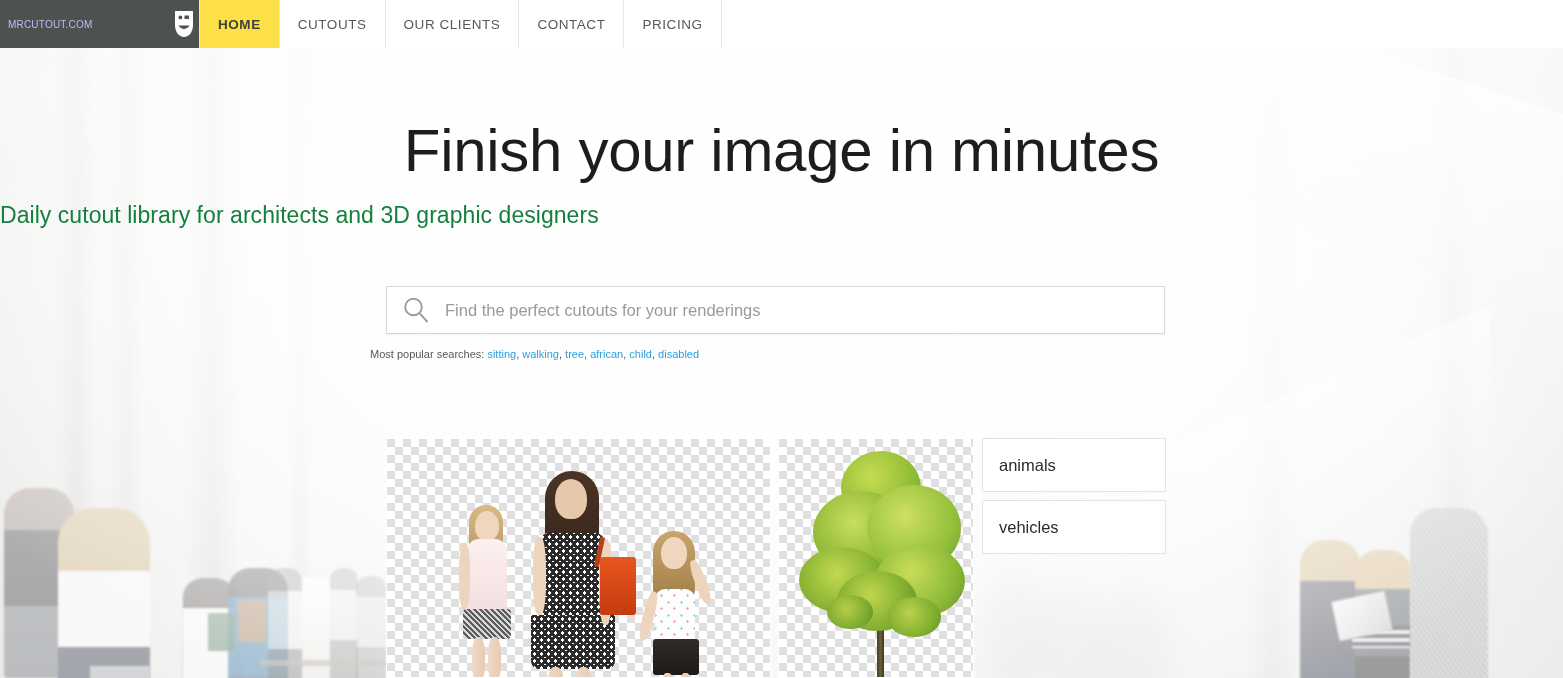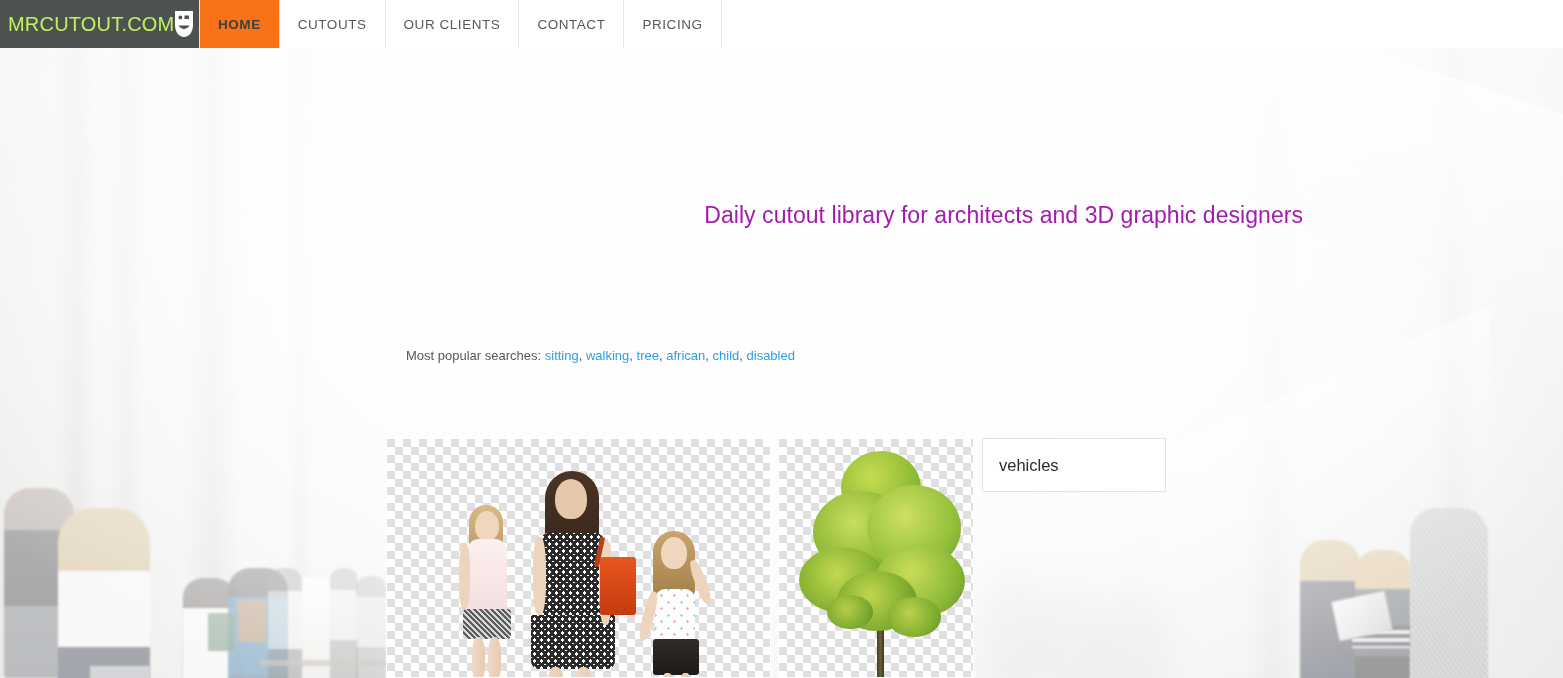--- a/index.html
+++ b/index.html
@@ -23,22 +23,22 @@
   }
   .brand {
     width: 170px; height: 48px;
     background: #4d524f;
     display: flex; align-items: center;
     padding-left: 8px;
     flex: 0 0 auto;
     position: relative;
   }
   .brand-text {
-    color: #bef264;
-    font-size: 20px;
+    color: #c4b5fd;
+    font-size: 10px;
     letter-spacing: 0.2px;
     white-space: nowrap;
   }
   .logo-box {
     width: 30px; height: 48px;
     background: #4d524f;
     flex: 0 0 auto;
     display: flex; align-items: center; justify-content: center;
     margin-left: -1px;
   }
@@ -52,21 +52,21 @@
     font-size: 13.5px;
     color: #555a57;
     letter-spacing: 0.55px;
     white-space: nowrap;
     border-right: 1px solid #e6e6e6;
     cursor: pointer;
     background: #ffffff;
   }
   .nav-item:first-child { border-left: 1px solid #e6e6e6; }
   .nav-item.active {
-    background: #f97316;
+    background: #fde047;
     color: #3d4240;
     font-weight: bold;
   }
   .chev {
     margin-left: 7px;
     display: inline-block;
     width: 8px; height: 8px;
     border-right: 1.4px solid #7d817f;
     border-bottom: 1.4px solid #7d817f;
     transform: translateY(-3px) rotate(45deg);
@@ -147,23 +147,23 @@
     position: absolute; top: 70px; left: 0; width: 1563px;
     text-align: center;
     font-size: 60px;
     font-weight: normal;
     color: #1d1d1d;
     letter-spacing: -0.3px;
     line-height: 1.1;
   }
   .subhead {
     position: absolute; top: 154px; left: 0; width: 1303px;
-    text-align: right;
+    text-align: left;
     font-size: 23px;
-    color: #a21caf;
+    color: #15803d;
     font-weight: normal;
     letter-spacing: 0.05px;
   }
 
   
   .searchbar {
     position: absolute;
     top: 238px; left: 386px;
     width: 779px; height: 48px;
     background: #ffffff;
@@ -182,22 +182,22 @@
     height: 46px;
     font-size: 16.5px;
     color: #333;
     font-family: "Liberation Sans", sans-serif;
     background: transparent;
     padding-right: 12px;
   }
   .search-input::placeholder { color: #9a9a9a; }
 
   .popular {
-    position: absolute; top: 300px; left: 406px;
-    font-size: 13px; color: #55585a;
+    position: absolute; top: 300px; left: 370px;
+    font-size: 11px; color: #55585a;
     white-space: nowrap;
     text-align: right;
   }
   .popular a {
     color: #2c9fe0; text-decoration: none; cursor: pointer;
   }
   .popular .sep { color: #55585a; }
 
   
   .showcase {
@@ -358,22 +358,32 @@
       <div class="blob" style="left:1040px;top:530px; width:60px;  height:120px; background:rgba(120,120,125,0.15);"></div>
       <div class="blob" style="left:1090px;top:540px; width:80px;  height:120px; background:rgba(150,130,120,0.16);"></div>
       <div class="blob" style="left:600px; top:560px; width:120px; height:110px; background:rgba(140,140,140,0.08);"></div>
       <div class="blob" style="left:1075px;top:40px;  width:160px; height:120px; background:rgba(180,180,180,0.10);"></div>
 
       <div class="veil"></div>
     </div>
 
     <div class="hero-content">
 
+      <h1 class="headline">Finish your image in minutes</h1>
       <div class="subhead">Daily cutout library for architects and 3D graphic designers</div>
 
+      <div class="searchbar">
+        <span class="search-icon-wrap">
+          <svg width="30" height="30" viewBox="0 0 30 30">
+            <circle cx="12.5" cy="12" r="8.3" fill="none" stroke="#9c9c9c" stroke-width="1.9"></circle>
+            <line x1="18.6" y1="18.1" x2="26" y2="26.5" stroke="#9c9c9c" stroke-width="1.9" stroke-linecap="round"></line>
+          </svg>
+        </span>
+        <input class="search-input" type="text" placeholder="Find the perfect cutouts for your renderings" style="">
+      </div>
 
       <div class="popular">
         <span>Most popular searches:</span>
         <a>sitting</a><span class="sep">,</span>
         <a>walking</a><span class="sep">,</span>
         <a>tree</a><span class="sep">,</span>
         <a>african</a><span class="sep">,</span>
         <a>child</a><span class="sep">,</span>
         <a>disabled</a>
       </div>
@@ -429,19 +439,22 @@
           <div class="leafmass" style="left:20px; top:108px; width:86px;  height:66px;  border-radius:50%; background:radial-gradient(circle at 44% 40%, #c3d951, #85b232 62%, #5f8c26 100%);"></div>
           <div class="leafmass" style="left:96px; top:106px; width:90px;  height:72px;  border-radius:50%; background:radial-gradient(circle at 40% 36%, #c9dd5b, #8cba36 62%, #648f28 100%);"></div>
           <div class="leafmass" style="left:58px; top:132px; width:80px;  height:60px;  border-radius:50%; background:radial-gradient(circle at 42% 40%, #bfd64e, #7fad2f 62%, #5b8724 100%);"></div>
           <div class="leafmass" style="left:108px;top:158px; width:54px;  height:40px;  border-radius:50%; background:radial-gradient(circle at 42% 40%, #b9d24b, #7aa92d 70%, #578222 100%);"></div>
           <div class="leafmass" style="left:48px; top:156px; width:46px;  height:34px;  border-radius:50%; background:radial-gradient(circle at 42% 40%, #b5cf49, #77a62c 70%, #547f21 100%);"></div>
         </div>
       </div>
 
       <div class="catlist">
         <div class="catcard">
+          <span>animals</span>
+        </div>
+        <div class="catcard">
           <span>vehicles</span>
         </div>
       </div>
 
     </div>
   </div>
 </div>
 
 </body></html>

